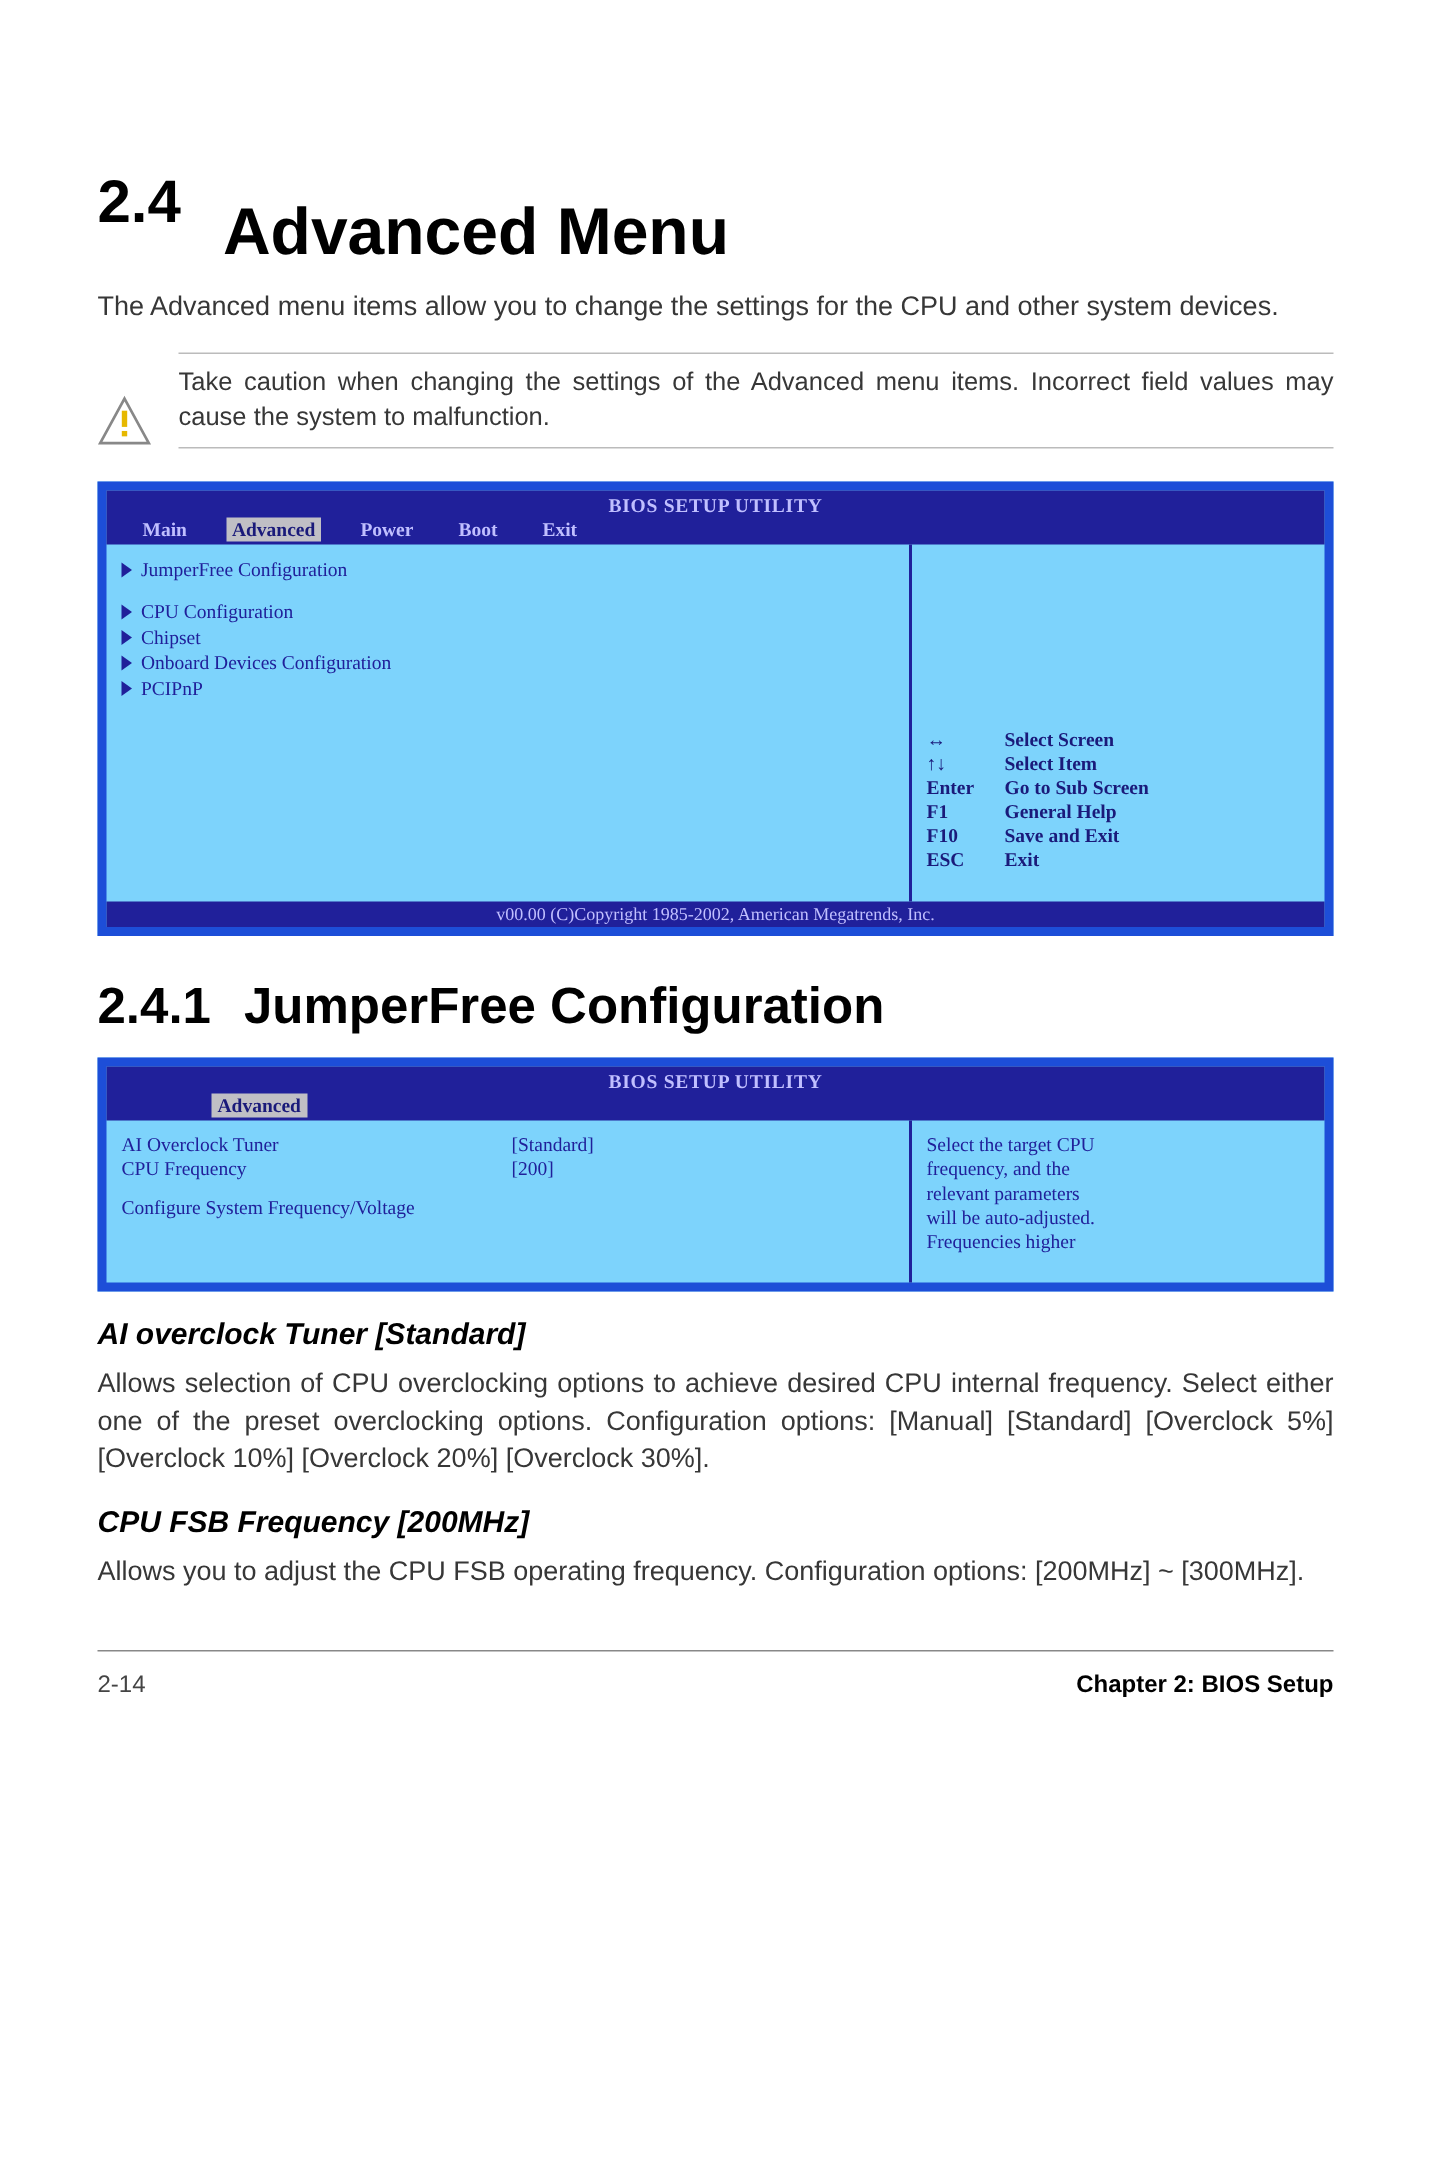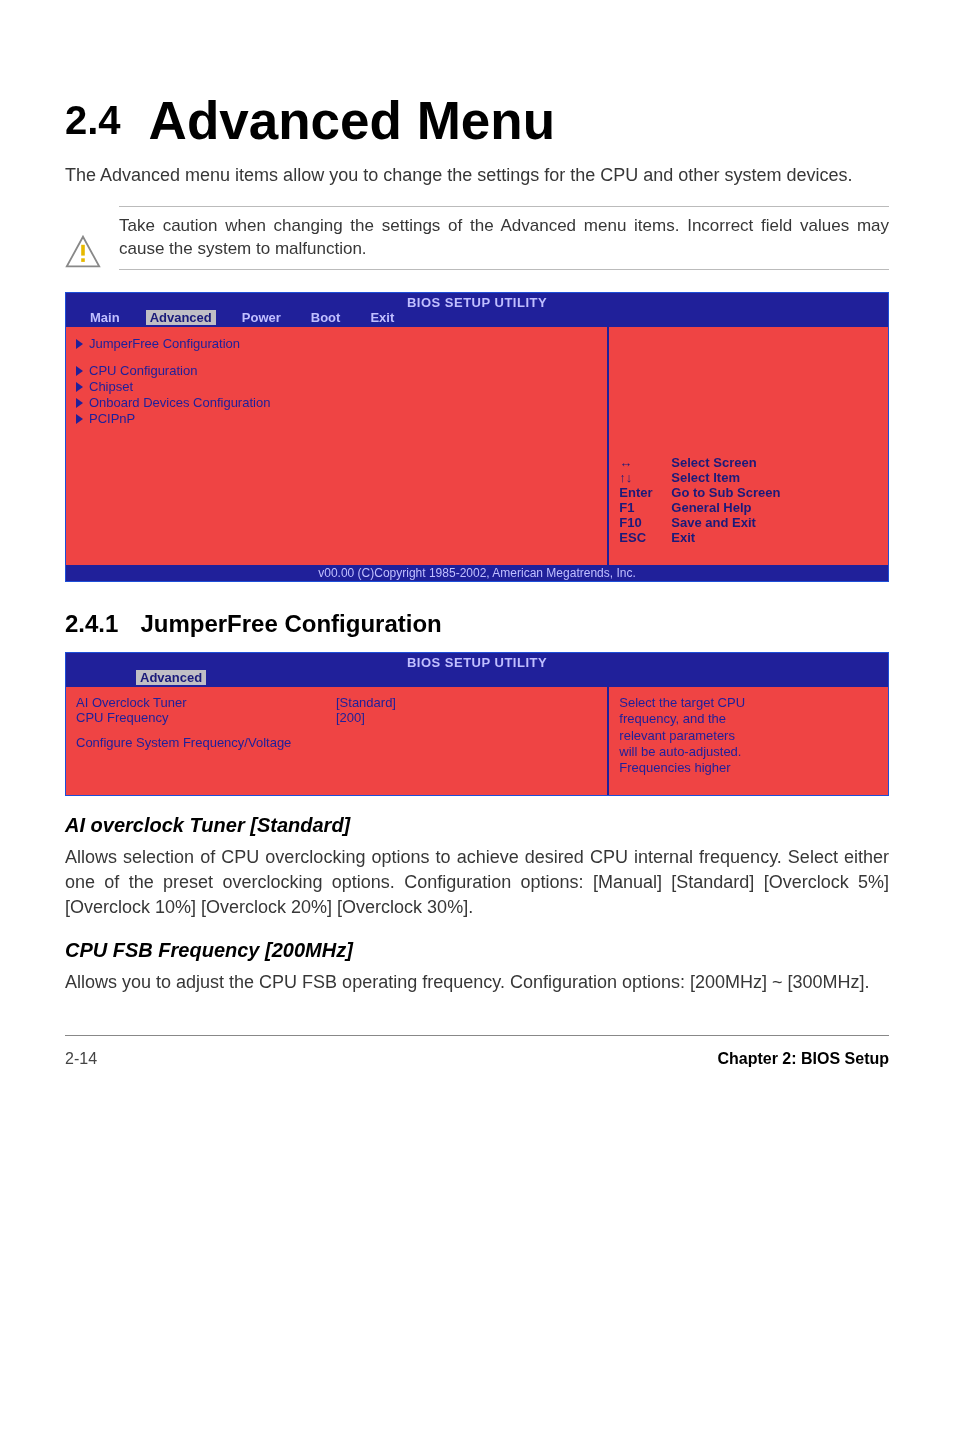--- a/index.html
+++ b/index.html
@@ -18,23 +18,24 @@
     align-items: center;
     margin-bottom: 12px;
   }
   .title-num {
     font-size: 40px;
     font-weight: 700;
     margin-right: 28px;
     color: #000;
   }
   .title-text {
-    font-size: 53px;
+    font-size: 44px;
     font-weight: 700;
     color: #000;
+    margin-top: 40px;
   }
   .para {
     font-size: 18px;
     line-height: 1.4;
     color: #373737;
     margin: 0 0 18px 0;
     text-align: justify;
   }
   .note-wrap {
     display: flex;
@@ -56,23 +57,23 @@
   }
   .caution-icon {
     width: 36px;
     height: 36px;
     flex-shrink: 0;
     margin-top: 6px;
   }
 
   
   .bios-box {
-    border: 1px solid #1d4ed8;
-    background: #ef4444;
-    font-family: Liberation Sans, sans-serif;
+    border: 6px solid #1d4ed8;
+    background: #7dd3fc;
+    font-family: Liberation Serif, serif;
     font-size: 13px;
     margin-bottom: 16px;
   }
   .bios-header {
     background: #20209a;
     color: #ffffff;
     position: relative;
   }
   .bios-title-center {
     text-align: center;
@@ -143,21 +144,21 @@
     display: flex;
   }
   .bios-col-label { width: 260px; }
   .bios-col-val { flex: 1; }
 
   .bios-box.small .bios-left { min-height: 90px; }
   .bios-box.small .bios-right { justify-content: flex-start; }
   .bios-right .desc { color: #20209a; font-size: 13px; line-height: 1.25; }
 
   h2.section {
-    font-size: 24px;
+    font-size: 34px;
     font-weight: 700;
     color: #000;
     margin: 28px 0 14px 0;
   }
   .section-num { margin-right: 22px; }
 
   h3.sub {
     font-size: 20px;
     font-weight: 700;
     color: #000;

